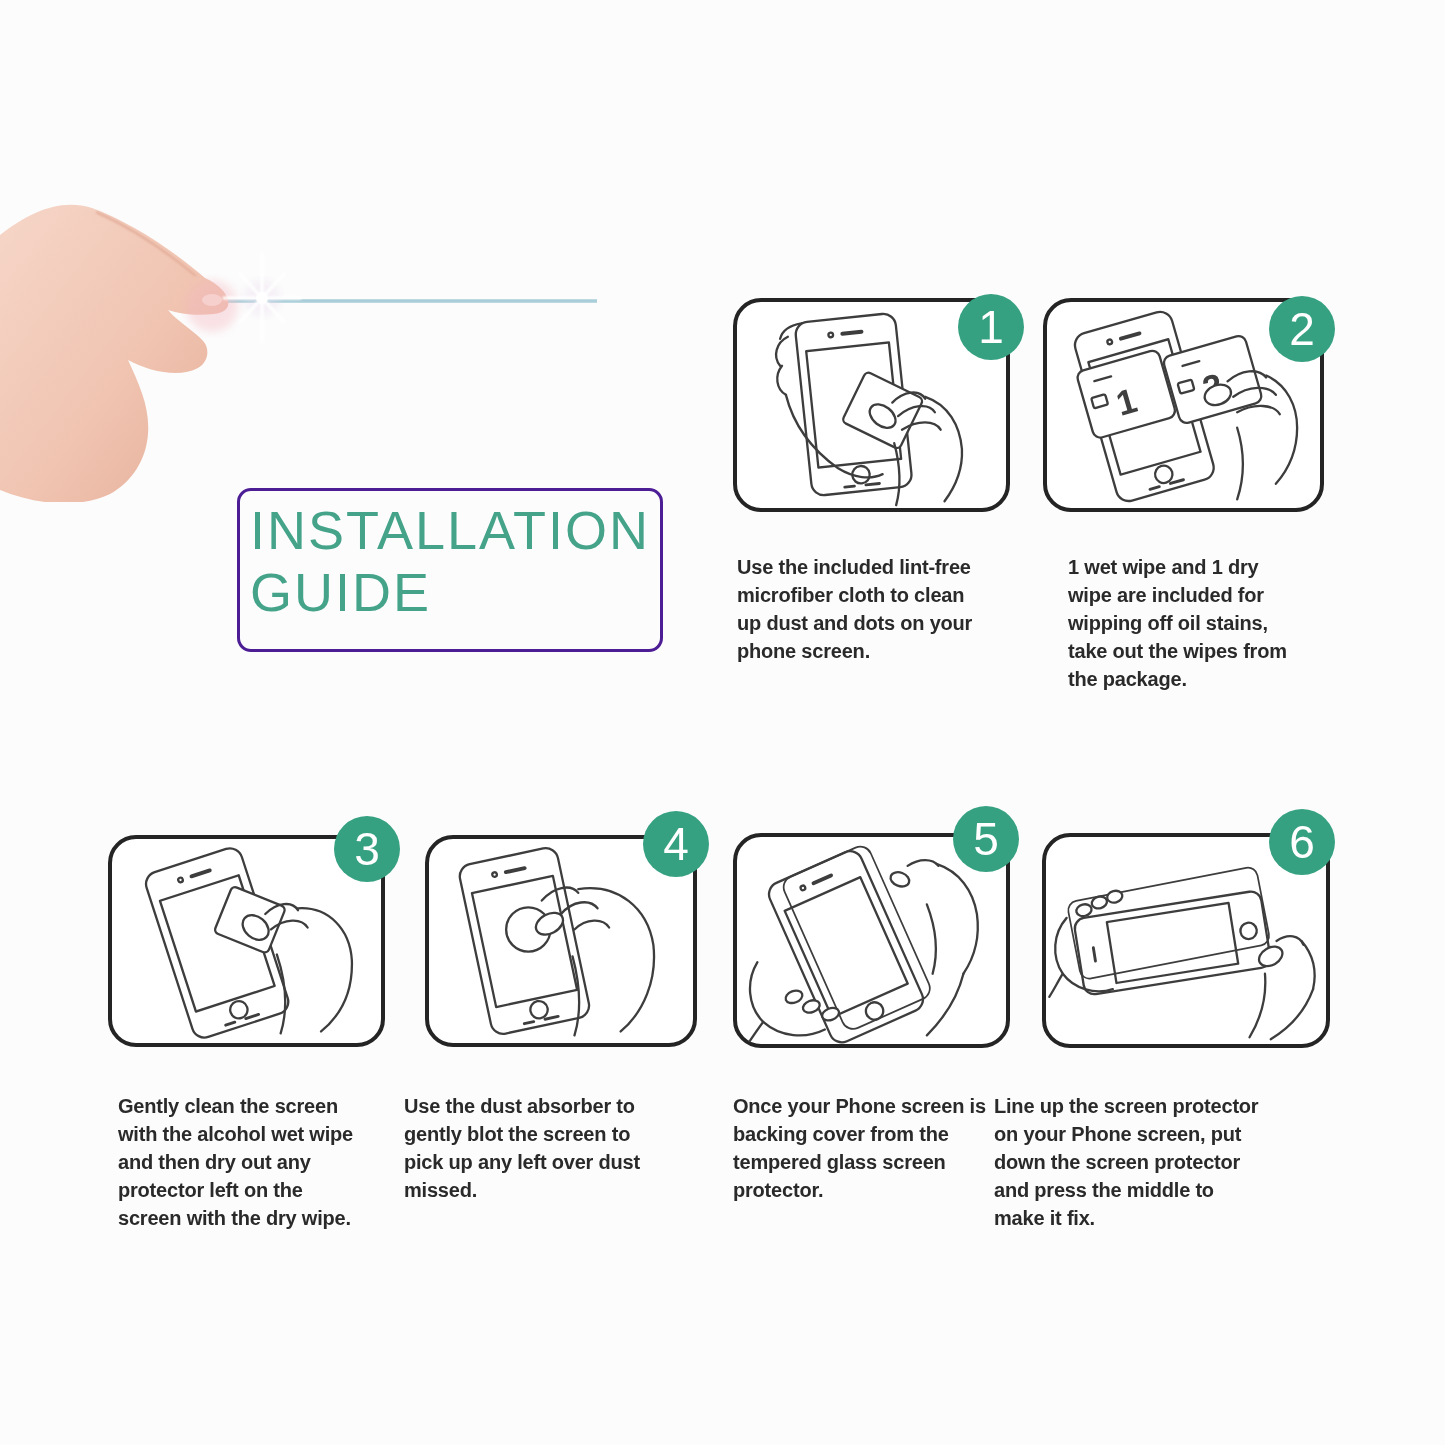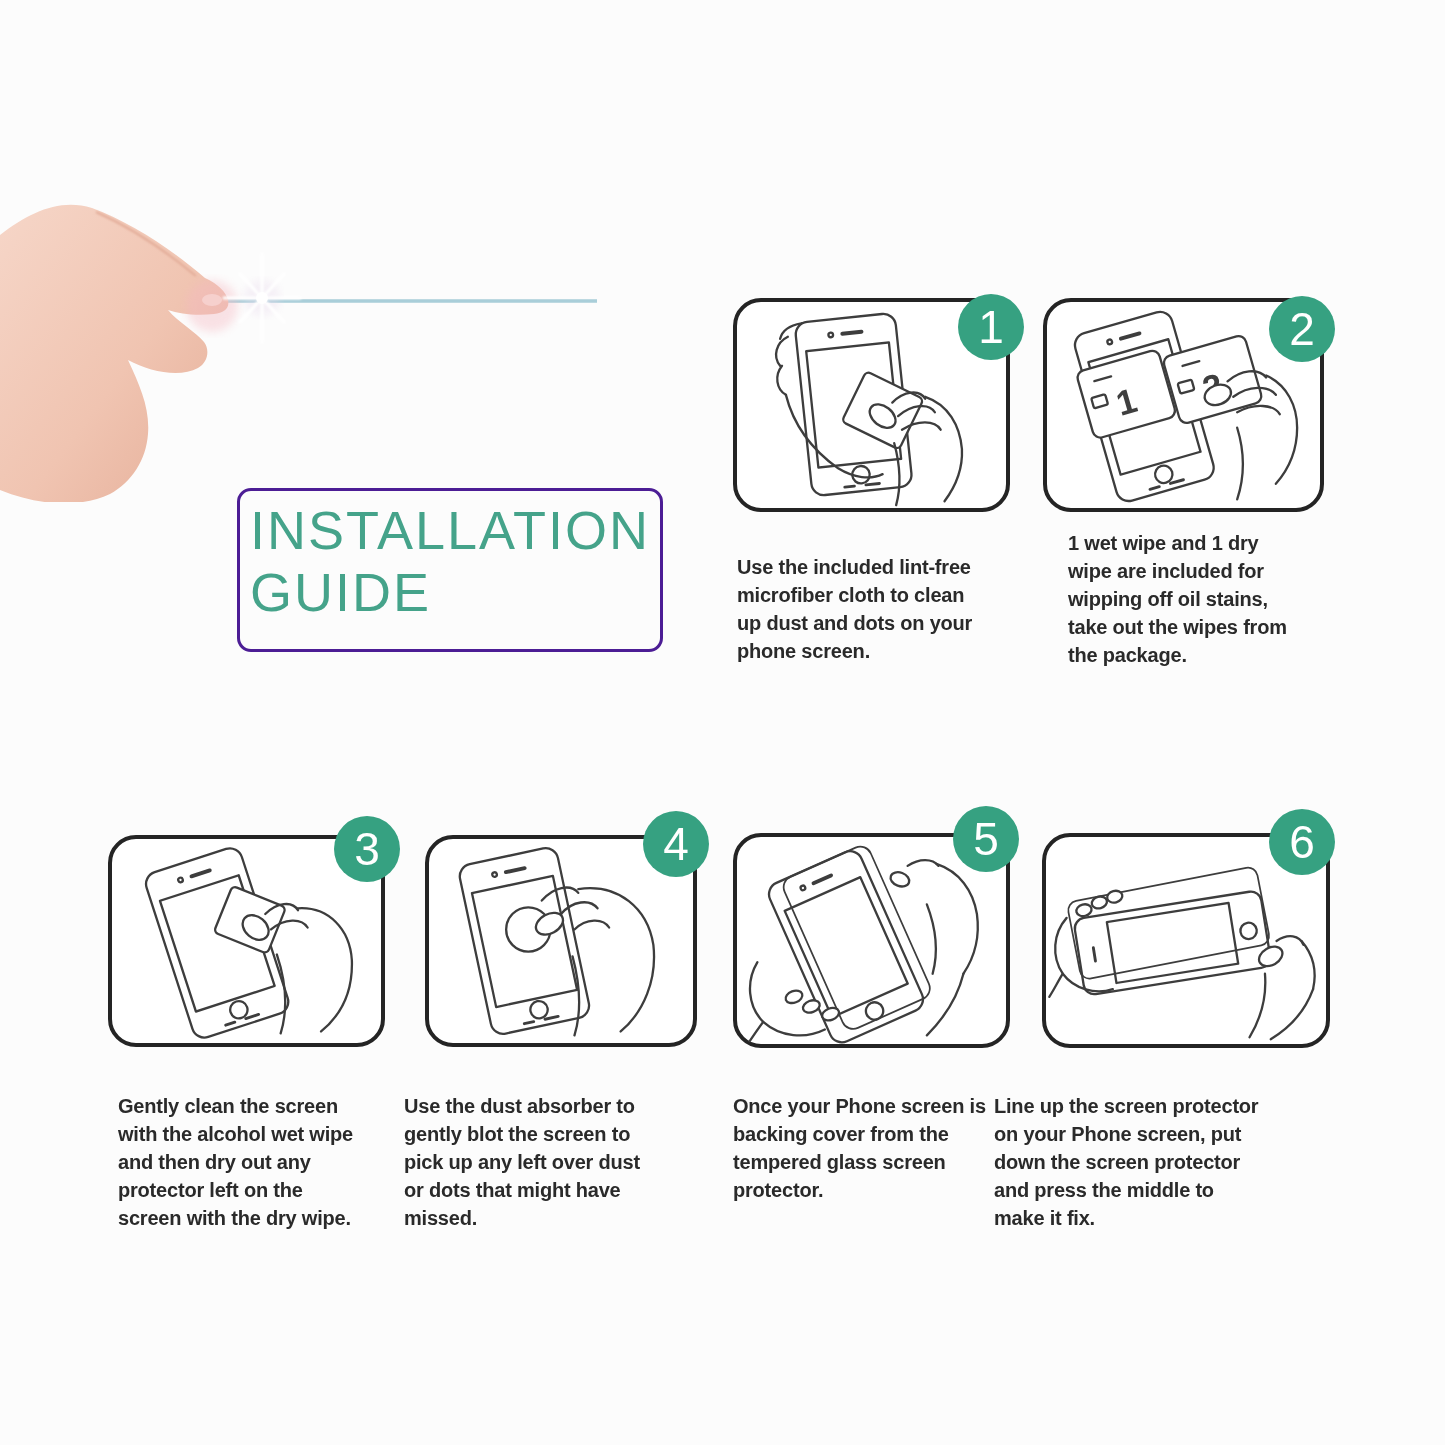--- a/index.html
+++ b/index.html
@@ -23,21 +23,21 @@
   .p4{left:425px;top:835px;width:272px;height:212px;}
   .p5{left:733px;top:833px;width:277px;height:215px;}
   .p6{left:1042px;top:833px;width:288px;height:215px;}
   .b1{left:221px;top:-8px;}  .b2{left:222px;top:-6px;}
   .b3{left:222px;top:-23px;} .b4{left:214px;top:-28px;}
   .b5{left:216px;top:-31px;} .b6{left:223px;top:-28px;}
   .step-text{position:absolute;color:#2a2a2a;font-size:20px;line-height:28px;
              font-weight:700;letter-spacing:-0.2px;}
   .step-text .tline{display:block;white-space:nowrap;}
   .t1{left:737px;top:553px;width:290px;}
-  .t2{left:1068px;top:529px;width:290px;}
+  .t2{left:1068px;top:553px;width:290px;}
   .t3{left:118px;top:1092px;width:300px;}
   .t4{left:404px;top:1092px;width:300px;}
   .t5{left:733px;top:1092px;width:310px;}
   .t6{left:994px;top:1092px;width:310px;}
   .art{stroke:#3d3d3d;stroke-width:2.4;fill:none;stroke-linecap:round;stroke-linejoin:round;}
   .artf{stroke:#3d3d3d;stroke-width:2.4;fill:#fff;stroke-linecap:round;stroke-linejoin:round;}
   .pktnum{font-family:"Liberation Sans",sans-serif;font-size:36px;font-weight:700;
           fill:#3f3f3f;stroke:none;}
 </style>
 </head>
@@ -295,21 +295,20 @@
     <span class="tline">Gently clean the screen</span>
     <span class="tline">with the alcohol wet wipe</span>
     <span class="tline">and then dry out any</span>
     <span class="tline">protector left on the</span>
     <span class="tline">screen with the dry wipe.</span>
   </div>
   <div class="step-text t4">
     <span class="tline">Use the dust absorber to</span>
     <span class="tline">gently blot the screen to</span>
     <span class="tline">pick up any left over dust</span>
-    <span class="tline">or dots that might have</span>
     <span class="tline">missed.</span>
   </div>
   <div class="step-text t5">
     <span class="tline">Once your Phone screen is</span>
     <span class="tline">backing cover from the</span>
     <span class="tline">tempered glass screen</span>
     <span class="tline">protector.</span>
   </div>
   <div class="step-text t6">
     <span class="tline">Line up the screen protector</span>

